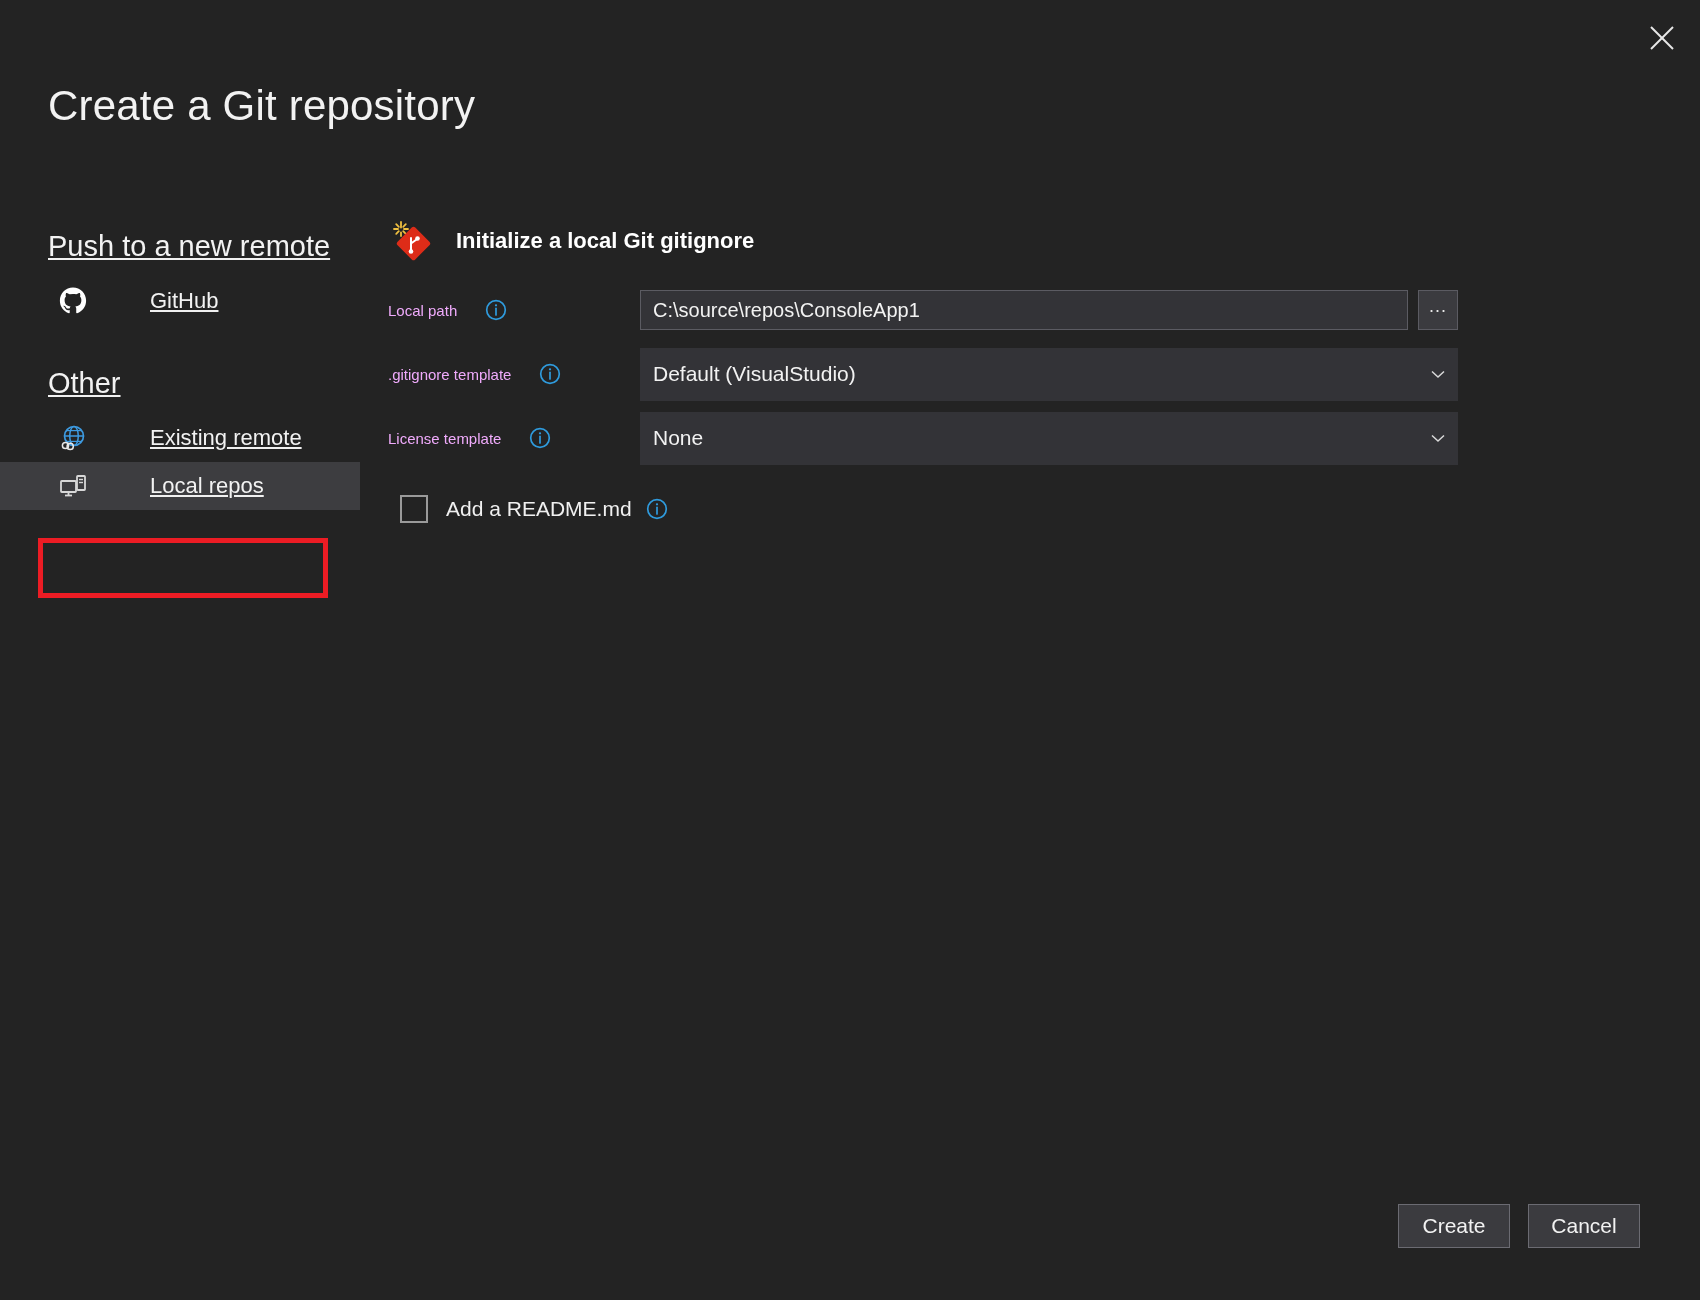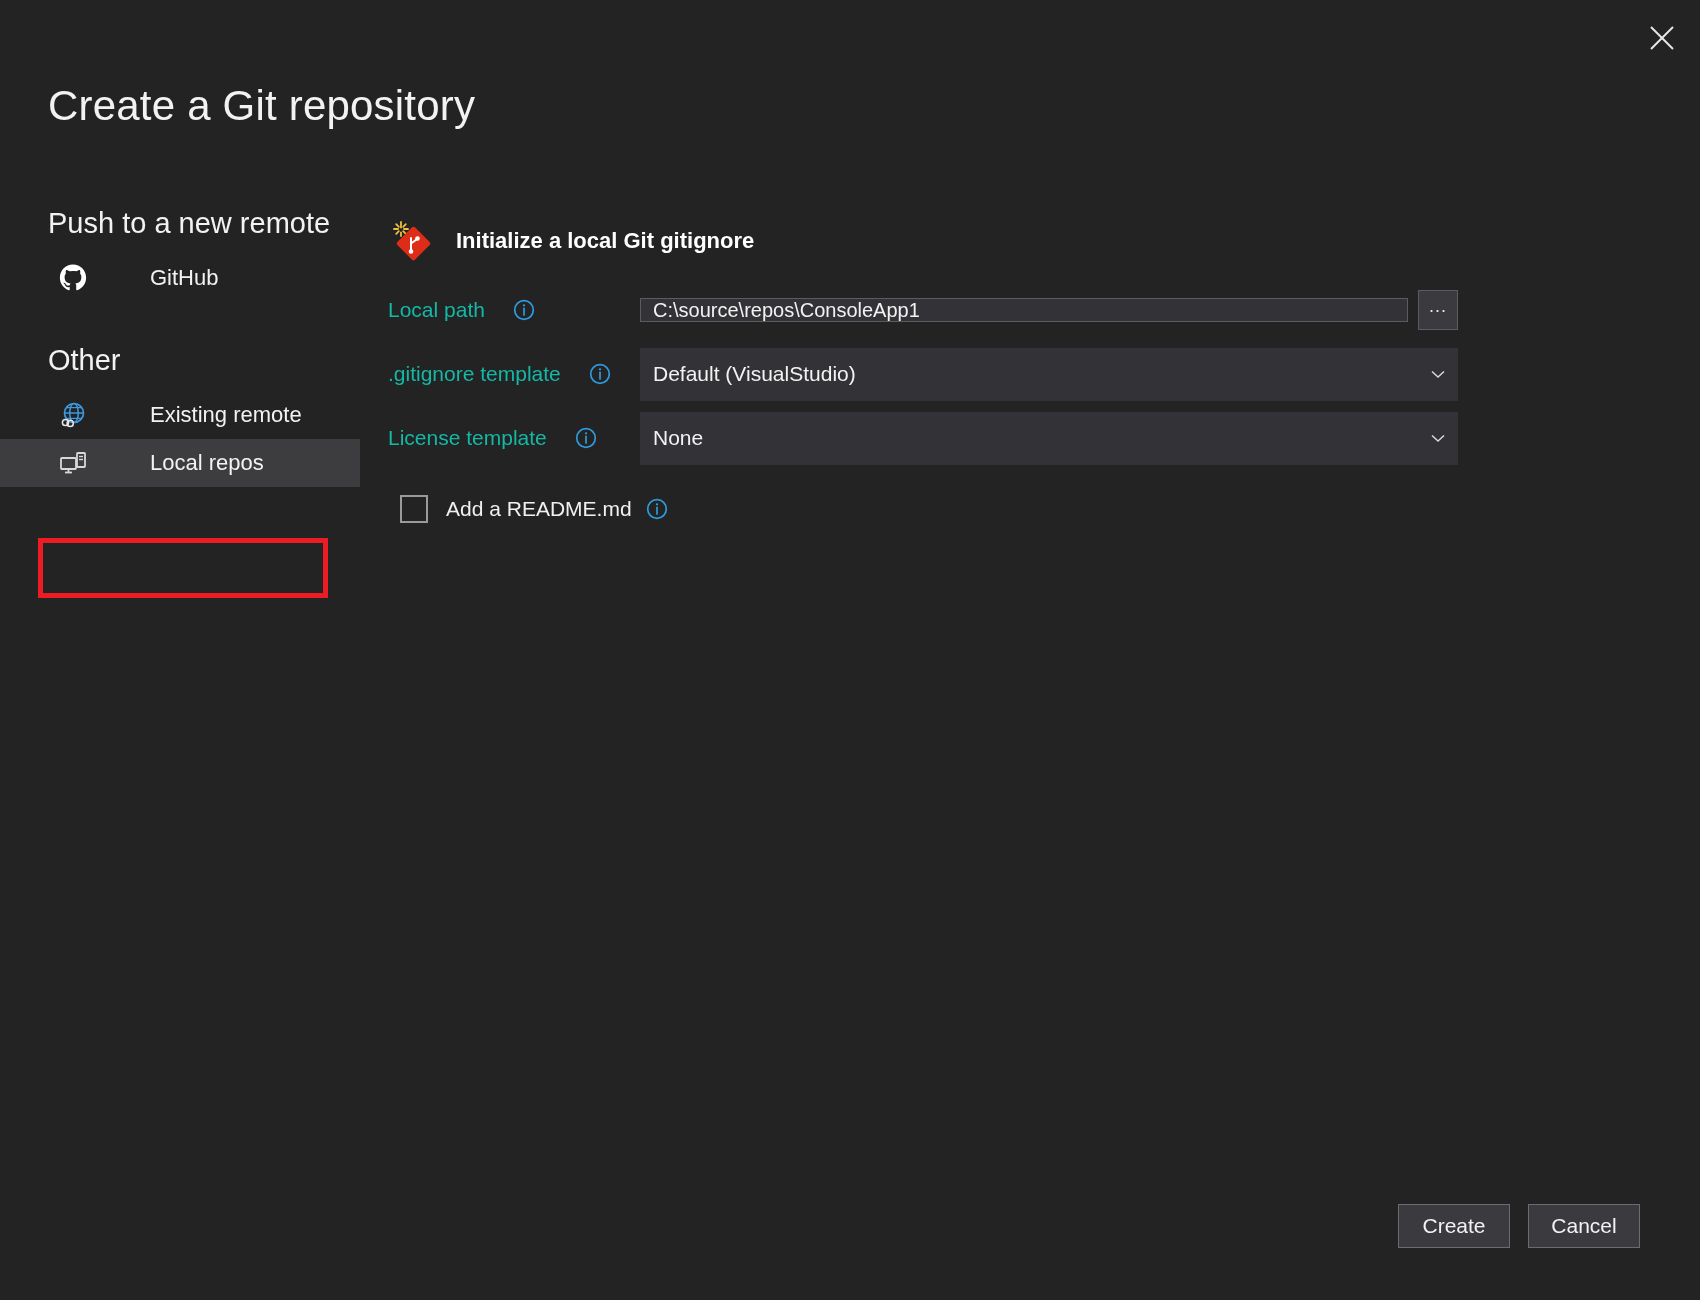--- a/index.html
+++ b/index.html
@@ -32,22 +32,23 @@
     font-size: 42px;
     font-weight: 300;
     letter-spacing: 0.2px;
     color: #f2f2f2;
     white-space: nowrap;
   }
 
   
   #sidebar {
     position: absolute;
-    left: 0px; top: 207px;
+    left: 0px; top: 230px;
     width: 360px;
+    text-decoration: underline;
   }
   .group-heading {
     font-size: 29px;
     font-weight: 300;
     color: #f2f2f2;
     padding-left: 48px;
     margin-bottom: 14px;
     white-space: nowrap;
   }
   .group-list { margin: 0; padding: 0; }
@@ -125,39 +126,39 @@
     display: flex;
     align-items: center;
     height: 40px;
     margin-bottom: 24px;
   }
   .form-label {
     width: 252px;
     flex: 0 0 auto;
     display: flex;
     align-items: center;
-    font-size: 21px;
-    font-weight: 300;
-    color: #14b8a6;
+    font-size: 15px;
+    font-weight: 300;
+    color: #f0abfc;
     white-space: nowrap;
     gap: 14px;
   }
   .form-label .lbl-text { margin-right: 14px; }
 
   .info-icon {
     width: 22px; height: 22px;
     flex: 0 0 auto;
     display: inline-flex;
     align-items: center; justify-content: center;
     cursor: pointer;
   }
   .info-icon svg { display: block; }
 
   .text-input {
-    height: 24px;
+    height: 40px;
     background: #333337;
     border: 1px solid #5b5b62;
     color: #f2f2f2;
     font-size: 20px;
     font-weight: 300;
     font-family: "Liberation Sans", sans-serif;
     padding: 0 12px;
     outline: none;
     display: flex;
     align-items: center;

